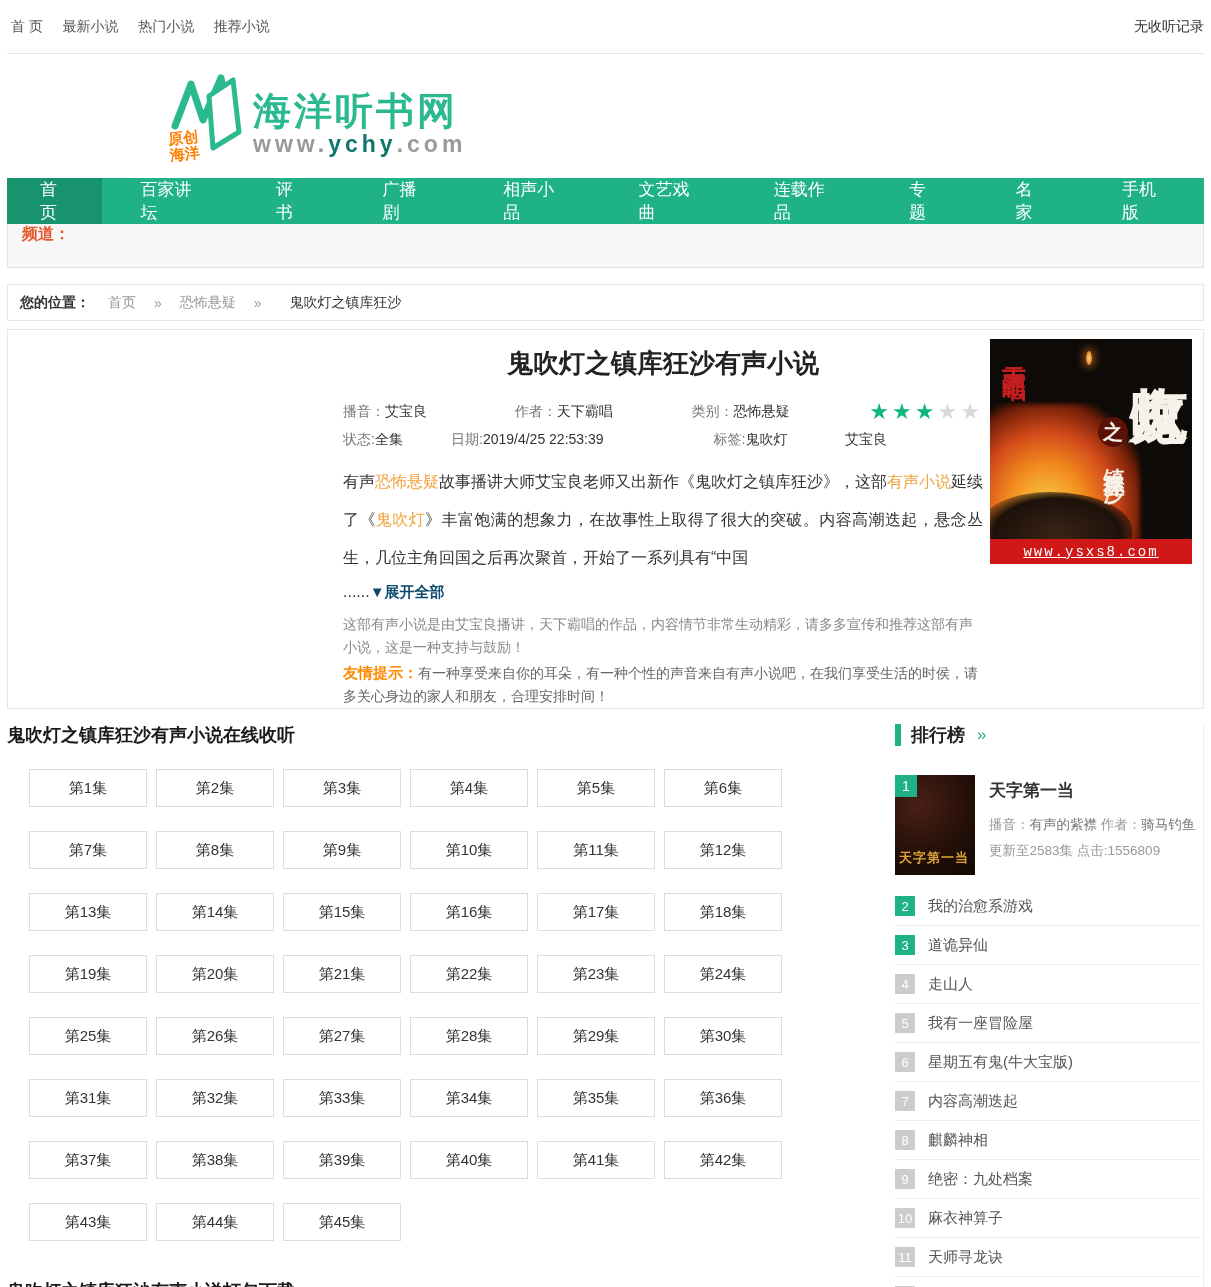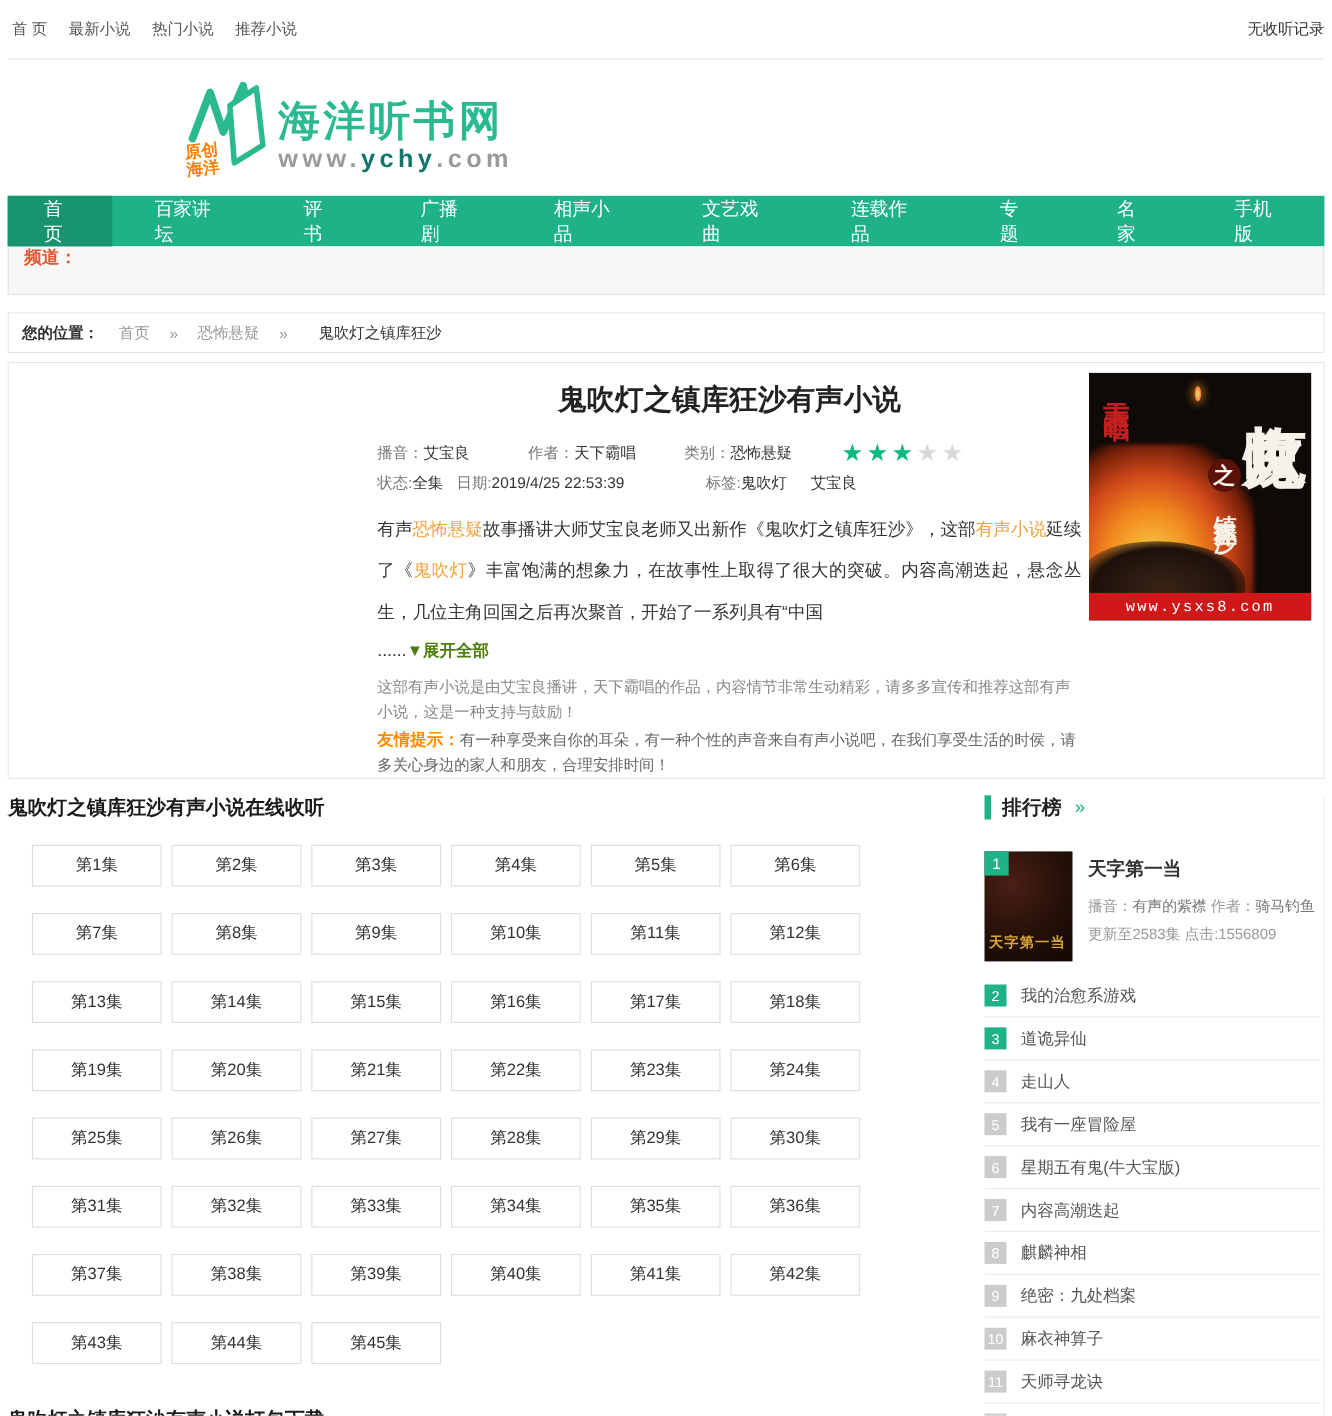--- a/index.html
+++ b/index.html
@@ -41,49 +41,49 @@
   .bc-label { font-weight:bold; color:#333; }
   .bc-link { color:#999; margin:0 18px; cursor:pointer; }
   .bc-sep { color:#999; }
   .bc-current { color:#333; margin-left:28px; cursor:pointer; }
 
   
   .detail-box { border:1px solid #e7e7e7; margin-top:8px; display:flex; min-height:340px; }
   .player-placeholder { width:335px; }
   .book-info { width:640px; padding-top:16px; }
   .book-title { text-align:center; font-size:26px; font-weight:bold; color:#222; }
-  .meta-row { display:flex; font-size:14px; margin-top:22px; align-items:center; }
+  .meta-row { display:flex; font-size:14px; margin-top:22px; align-items:center;gap:36px; }
   .meta-row.second { margin-top:10px; }
   .meta-pair { color:#333; }
   .meta-pair .lbl { color:#777; }
   .m1-0 { width:137px; } .m1-1 { width:142px; } .m1-2 { width:143px; }
   .m2-0 { width:72px; } .m2-1 { width:205px; } .m2-2 { width:117px;text-align:center; }
   .stars { font-size:22px; letter-spacing:3px; line-height:14px; }
   .star { color:#d9d9d9; } .star.filled { color:#0fb881; }
   .desc { margin-top:14px; font-size:16px; line-height:38px; text-align:justify; color:#333; }
   .olink { color:#f2a33c; cursor:pointer; }
   .expand-line { font-size:16px; line-height:30px; }
-  .expand-btn { color:#4d7c0f; font-weight:bold; cursor:pointer; font-size:15px; }
+  .expand-btn { color:#0c4a6e; font-weight:bold; cursor:pointer; font-size:15px; }
   .promo { margin-top:6px; font-size:14px; line-height:23px; color:#888; }
   .tip { font-size:14px; line-height:23px; color:#666; margin-top:2px; }
   .tip-label { color:#ff8a00; font-weight:bold; font-size:15px; }
 
   
   .cover { position:relative; width:202px; height:225px; margin:9px 11px 0 auto; background:#0d0a08; overflow:hidden; cursor:pointer; }
   .cover-flame { position:absolute; left:-20px; bottom:10px; width:170px; height:150px;
     background:radial-gradient(ellipse at 45% 70%, #f9d24a 0%, #f28a1e 30%, #d2491a 52%, #6e1d07 72%, rgba(10,8,6,0) 80%); filter:blur(2px); }
   .cover-beast { position:absolute; left:-8px; bottom:2px; width:150px; height:70px; border-radius:50% 60% 40% 50%;
     background:radial-gradient(ellipse at 50% 60%, #3a2317 0%, #1c110a 60%, rgba(0,0,0,0) 85%); }
   .cover-candle { position:absolute; left:96px; top:12px; width:6px; height:14px; border-radius:50%;
     background:radial-gradient(#ffd76e, #e2571b); box-shadow:0 0 8px 3px rgba(242,138,30,.55); }
   .cover-author { position:absolute; left:8px; top:8px; writing-mode:vertical-rl; color:#c41f1f; font-weight:bold; font-size:24px; letter-spacing:4px; font-family:"Liberation Serif",serif; }
   .cover-title { position:absolute; right:2px; top:2px; writing-mode:vertical-rl; color:#f5f2ea; font-size:58px; font-weight:bold; font-family:"Liberation Serif",serif; line-height:64px; }
   .cover-zhi { position:absolute; left:108px; top:78px; width:30px; height:30px; border-radius:50%; background:#5a1208; color:#f5f2ea; font-size:20px; font-weight:bold; display:flex; align-items:center; justify-content:center; }
   .cover-sub { position:absolute; left:110px; top:112px; writing-mode:vertical-rl; color:#f5f2ea; font-size:21px; font-weight:bold; letter-spacing:5px; font-family:"Liberation Serif",serif; }
-  .cover-band { position:absolute; left:0; right:0; bottom:0; height:25px; background:#d01818; color:#fff; font-family:"Liberation Mono",monospace; font-size:14px; display:flex; align-items:center; justify-content:center; letter-spacing:2px; }
+  .cover-band { position:absolute; left:0; right:0; bottom:0; height:25px; background:#d01818; color:#fff; font-family:"Liberation Mono",monospace; font-size:14px; display:flex; align-items:center; justify-content:center; letter-spacing:2px;text-decoration:underline; }
 
   
   .content-row { display:flex; margin-top:14px; }
   .left-col { width:878px; }
   .section-heading { font-size:18px; font-weight:bold; color:#1a1a1a; }
   .ep-grid { margin:22px 0 0 22px; display:grid; grid-template-columns:repeat(6,118px); gap:24px 9px; }
   .ep-btn { display:block; height:38px; line-height:36px; border:1px solid #ddd; background:#fff; text-align:center; font-size:15px; color:#333; cursor:pointer; }
   .download-heading { margin-top:38px; }
 
   

